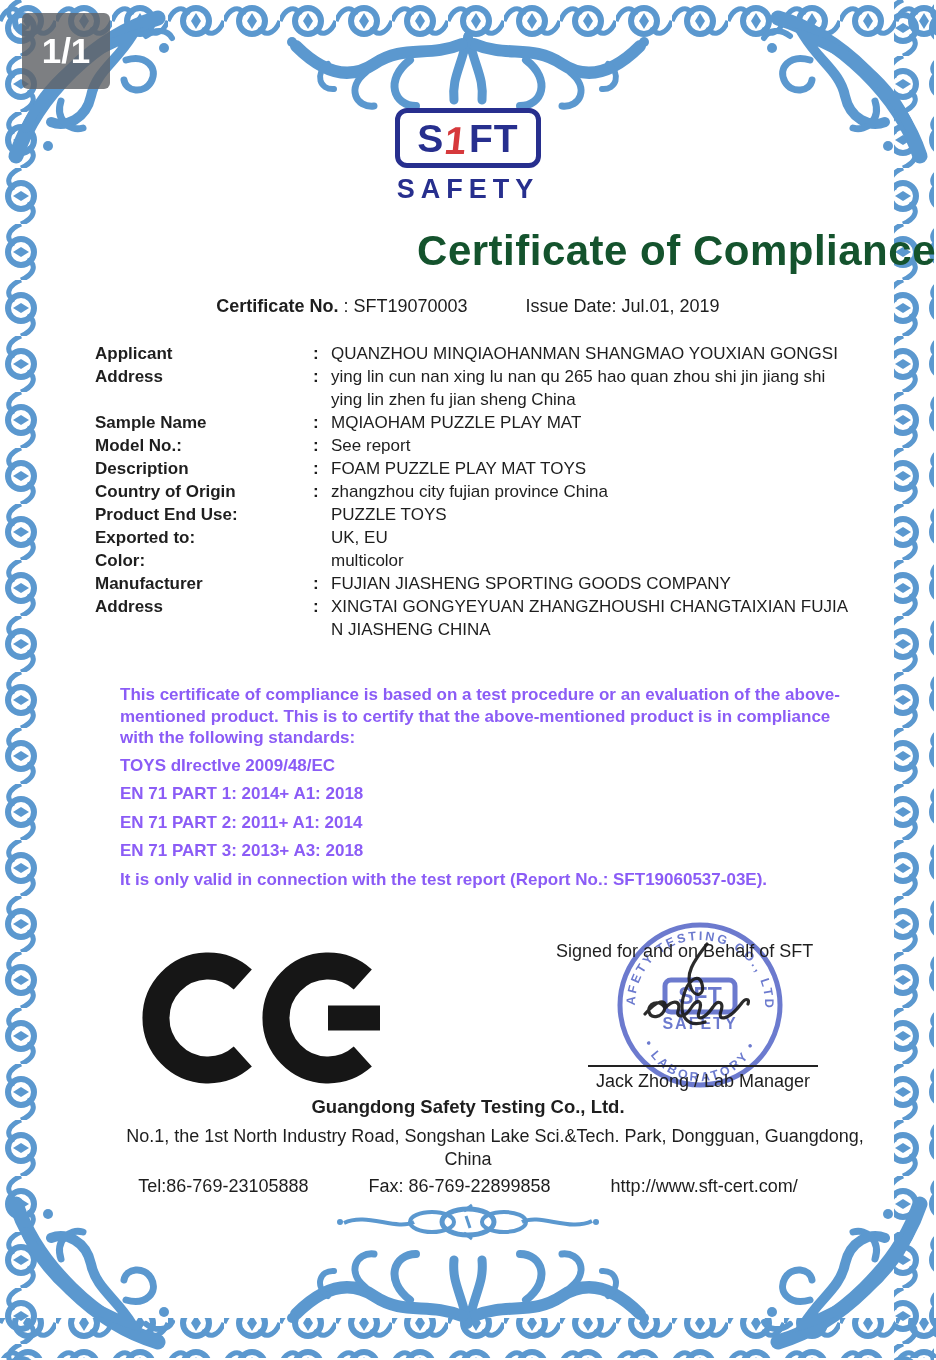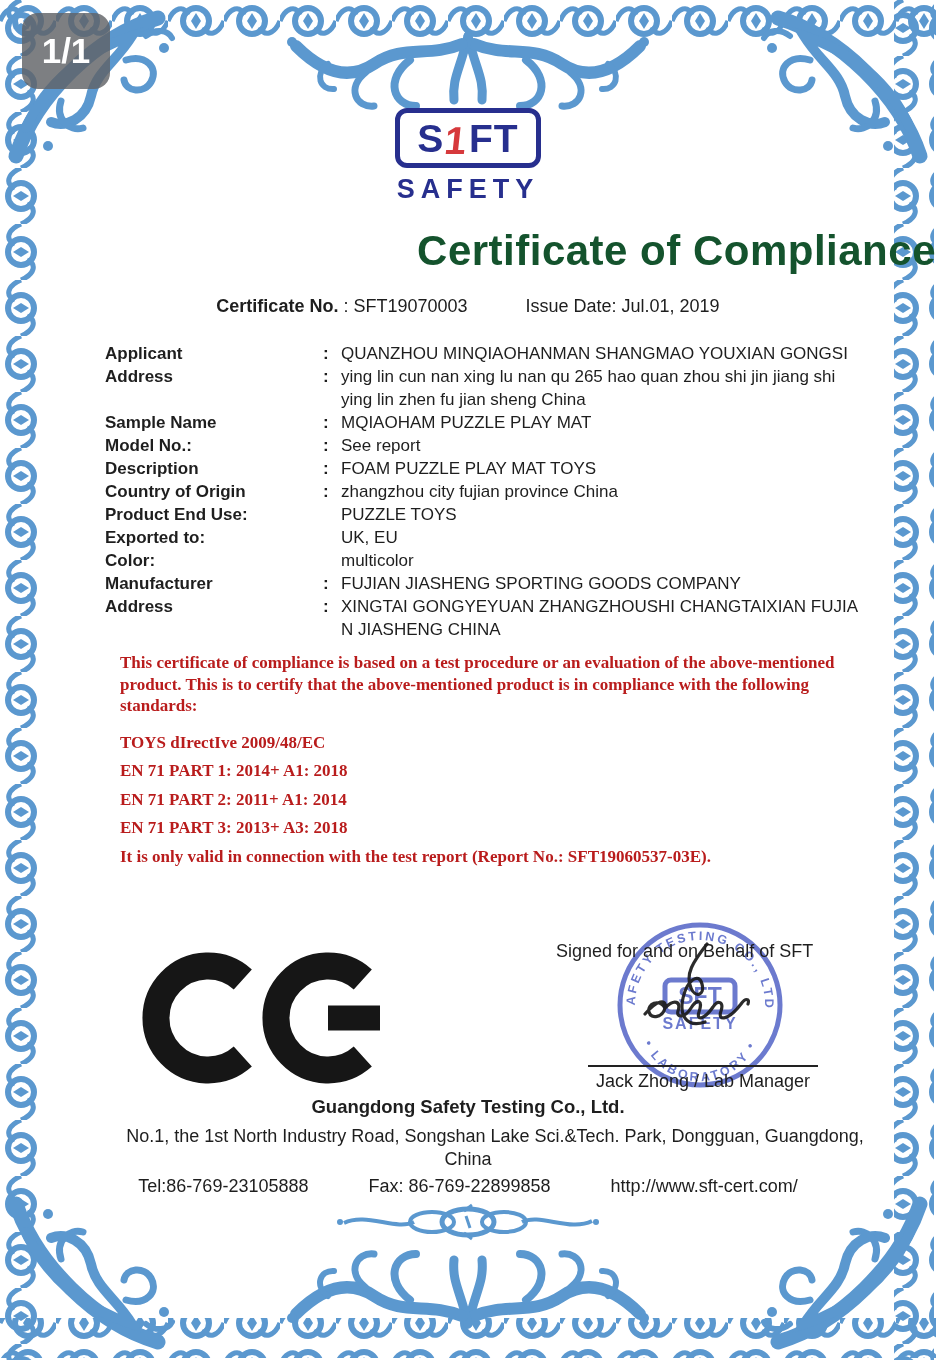--- a/index.html
+++ b/index.html
@@ -4,21 +4,21 @@
 <style>
   * { margin:0; padding:0; box-sizing:border-box; }
   body { background:#e9e9e9; font-family:"Liberation Sans","DejaVu Sans",sans-serif; }
   .page { position:relative; width:936px; height:1360px; background:#ffffff; overflow:hidden; color:#1e1e1e; }
 
   
   .border-svg { position:absolute; inset:0; z-index:1; pointer-events:none; }
 
   
   .page-badge { position:absolute; left:22px; top:13px; width:88px; height:76px;
-    background:rgba(96,99,103,0.82); border-radius:16px; z-index:5;
+    background:rgba(96,99,103,0.82); border-radius:6px; z-index:5;
     display:flex; align-items:center; justify-content:center;
     color:#ffffff; font-size:35px; font-weight:bold; }
 
   .content { position:absolute; inset:0; z-index:2; }
 
   
   .logo-block { position:absolute; top:108px; left:0; right:0; text-align:center; }
   .logo-box { display:inline-flex; align-items:center; justify-content:center;
     width:146px; height:60px; border:5px solid #272f8e; border-radius:12px;
     font-weight:bold; font-size:39px; color:#272f8e; letter-spacing:1px; line-height:1; }
@@ -27,29 +27,29 @@
 
   .title { position:absolute; top:227px; left:0; right:0; text-align:right;
     font-size:42px; font-weight:bold; color:#14532d; letter-spacing:0.5px; }
 
   .cert-line { position:absolute; top:296px; left:0; right:0; display:flex;
     justify-content:center; gap:58px; font-size:18px; }
   .cert-line .bold { font-weight:bold; }
 
   
   .details { position:absolute; top:342px; left:95px; width:766px; font-size:17px; }
-  .detail-row { display:grid; grid-template-columns:218px 18px 1fr; line-height:23px;margin-left:10px; }
+  .detail-row { display:grid; grid-template-columns:218px 18px 1fr; line-height:23px; }
   .detail-row .lbl { font-weight:bold; }
   .detail-row .col { font-weight:bold; }
 
   
-  .compliance { position:absolute; top:652px; left:120px; width:742px;
-    font-size:17px; font-weight:bold; color:#b91c1c;font-family:Liberation Serif, serif; }
+  .compliance { position:absolute; top:684px; left:120px; width:742px;
+    font-size:17px; font-weight:bold; color:#8b5cf6; }
   .compliance .para { line-height:21.5px; }
-  .compliance .std0 { line-height:21.5px; margin-top:15px; }
+  .compliance .std0 { line-height:21.5px; margin-top:6px; }
   .compliance .std  { margin-top:7px; line-height:21.5px; }
   .compliance .valid { margin-top:7px; line-height:21.5px; }
 
   
   .ce-svg { position:absolute; left:138px; top:948px; }
   .sr { position:absolute; width:1px; height:1px; overflow:hidden; clip:rect(0 0 0 0); }
 
   .signed-for { position:absolute; left:556px; top:941px; font-size:18px; white-space:nowrap; }
   .stamp-svg { position:absolute; left:605px; top:910px; }
   .sig-line { position:absolute; left:588px; top:1065px; width:230px; border-top:2px solid #222; }

